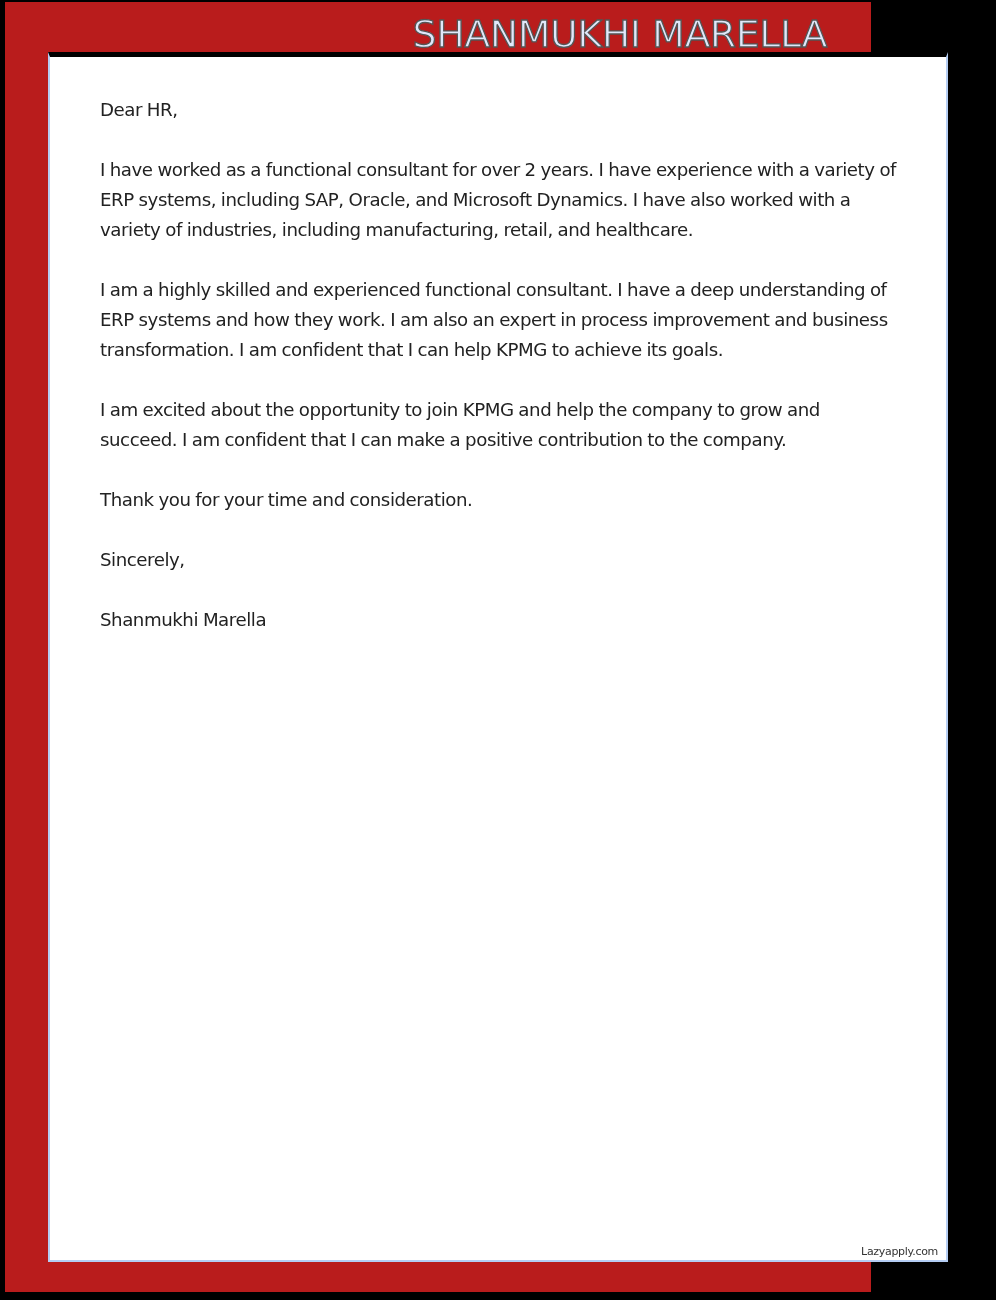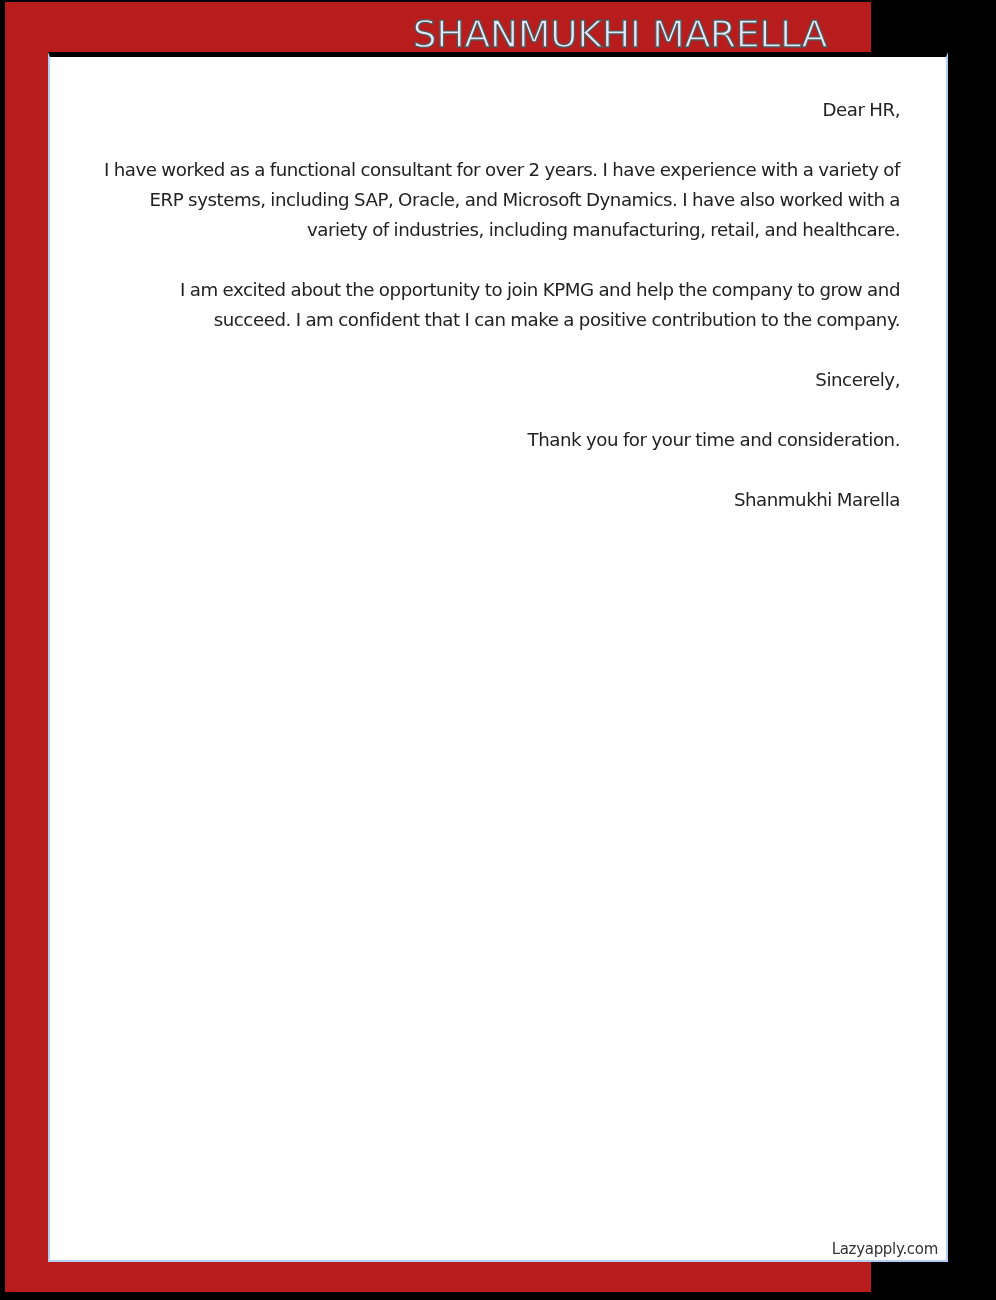--- a/index.html
+++ b/index.html
@@ -53,55 +53,55 @@
       position: absolute;
       left: 50px;
       top: 38px;
       width: 800px;
       font-family: "DejaVu Sans", sans-serif;
       font-size: 18.2px;
       line-height: 30px;
       color: #222222;
       letter-spacing: -0.45px;
       word-spacing: -0.5px;
-      text-align: right;
     }
     .letter p {
       margin: 0 0 30px 0;
     }
     .letter p.signature {
       margin-bottom: 10px;
     }
     .letter .date {
       color: #2b8ce6;
       margin: 0;
     }
     .footer-brand {
       position: absolute;
       right: 8px;
       bottom: 2px;
       font-family: "DejaVu Sans", sans-serif;
-      font-size: 15px;
+      font-size: 11px;
       color: #333333;
       letter-spacing: -0.3px;
       text-decoration: none;
       margin-left: 44px;
     }
   </style>
 </head>
 <body>
 
 <div class="page">
   <h1 class="header-name">SHANMUKHI MARELLA</h1>
 
   <div class="card">
     <div class="letter">
       <p>Dear HR,</p>
       <p>I have worked as a functional consultant for over 2 years. I have experience with a variety of ERP systems, including SAP, Oracle, and Microsoft Dynamics. I have also worked with a variety of industries, including manufacturing, retail, and healthcare.</p>
+      <p>I am a highly skilled and experienced functional consultant. I have a deep understanding of ERP systems and how they work. I am also an expert in process improvement and business transformation. I am confident that I can help KPMG to achieve its goals.</p>
       <p>I am excited about the opportunity to join KPMG and help the company to grow and succeed. I am confident that I can make a positive contribution to the company.</p>
+      <p>Thank you for your time and consideration.</p>
       <p>Sincerely,</p>
-      <p>Thank you for your time and consideration.</p>
       <p class="signature">Shanmukhi Marella</p>
     </div>
 
     <span class="footer-brand">Lazyapply.com</span>
   </div>
 </div>
 
 </body></html>

